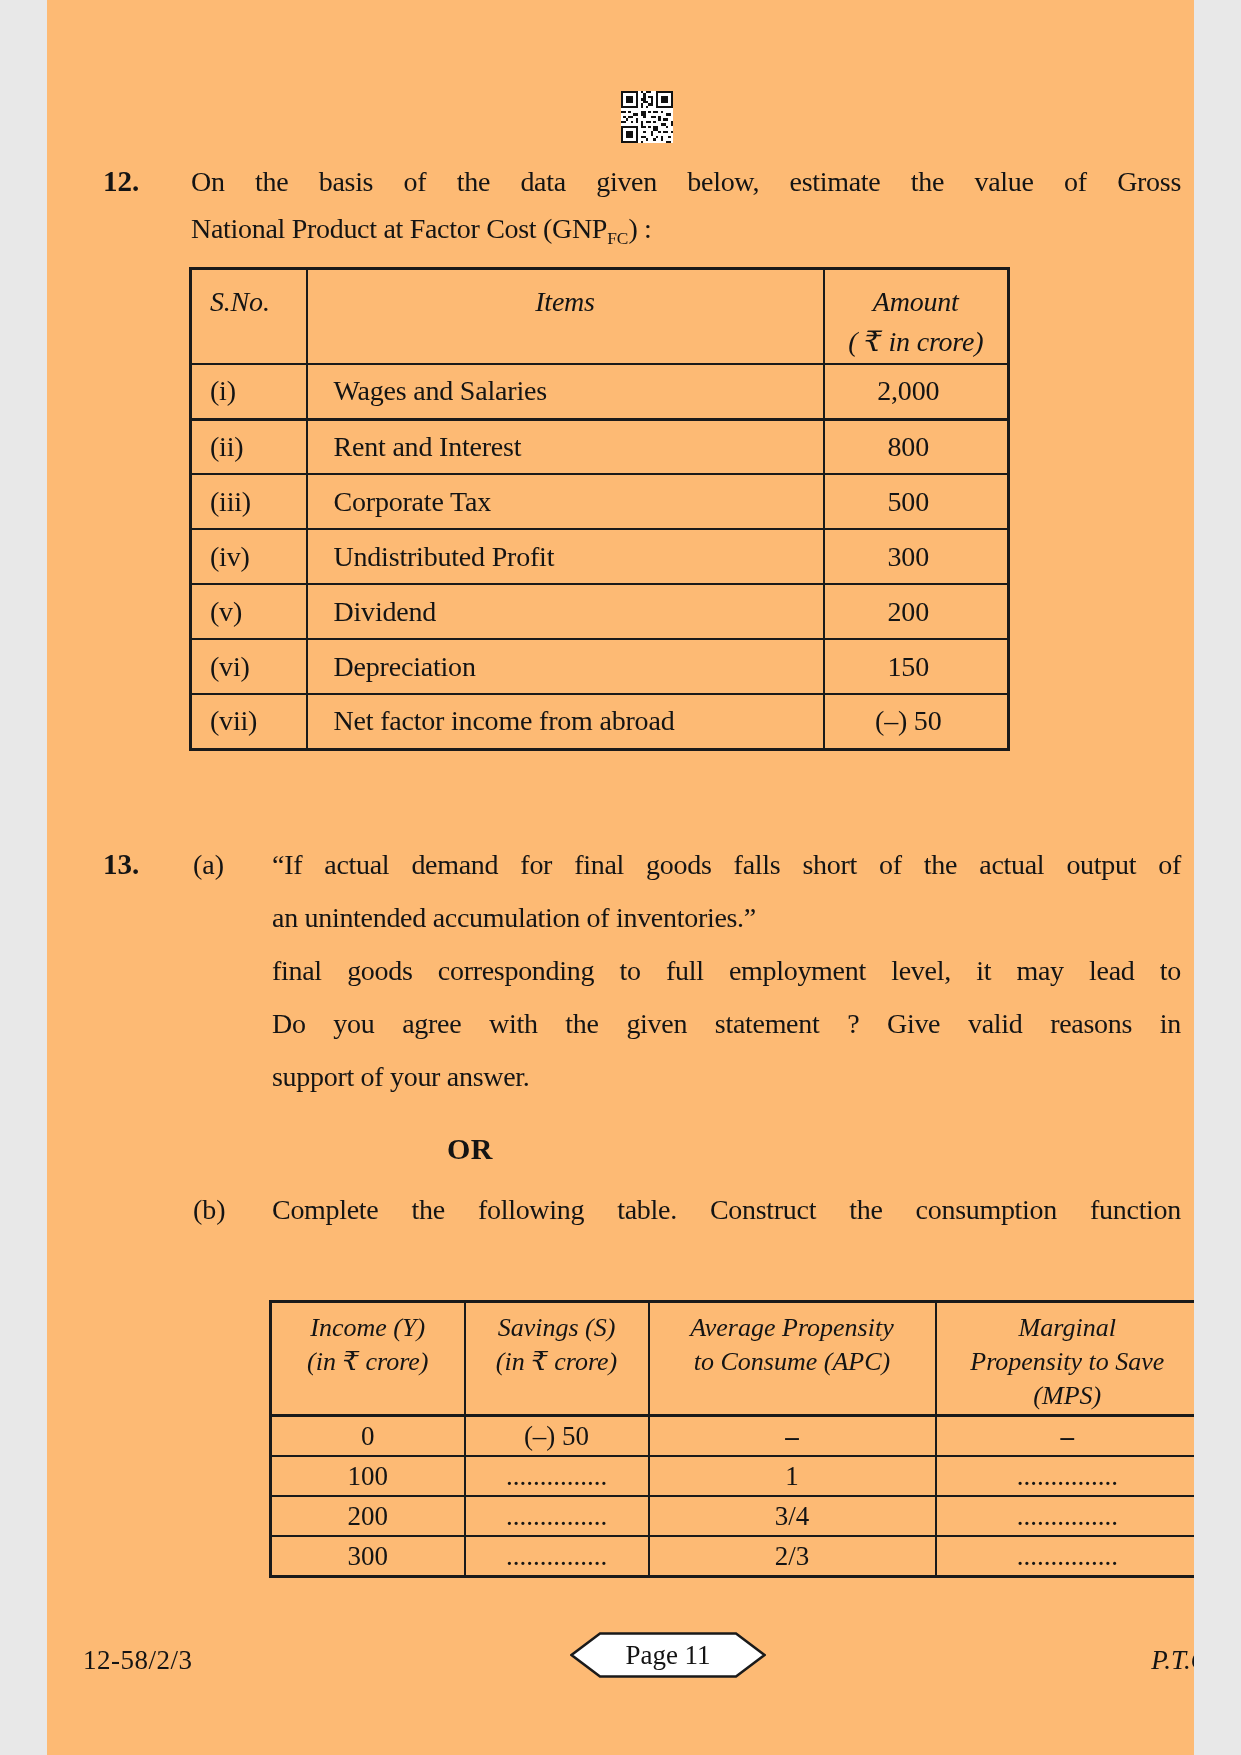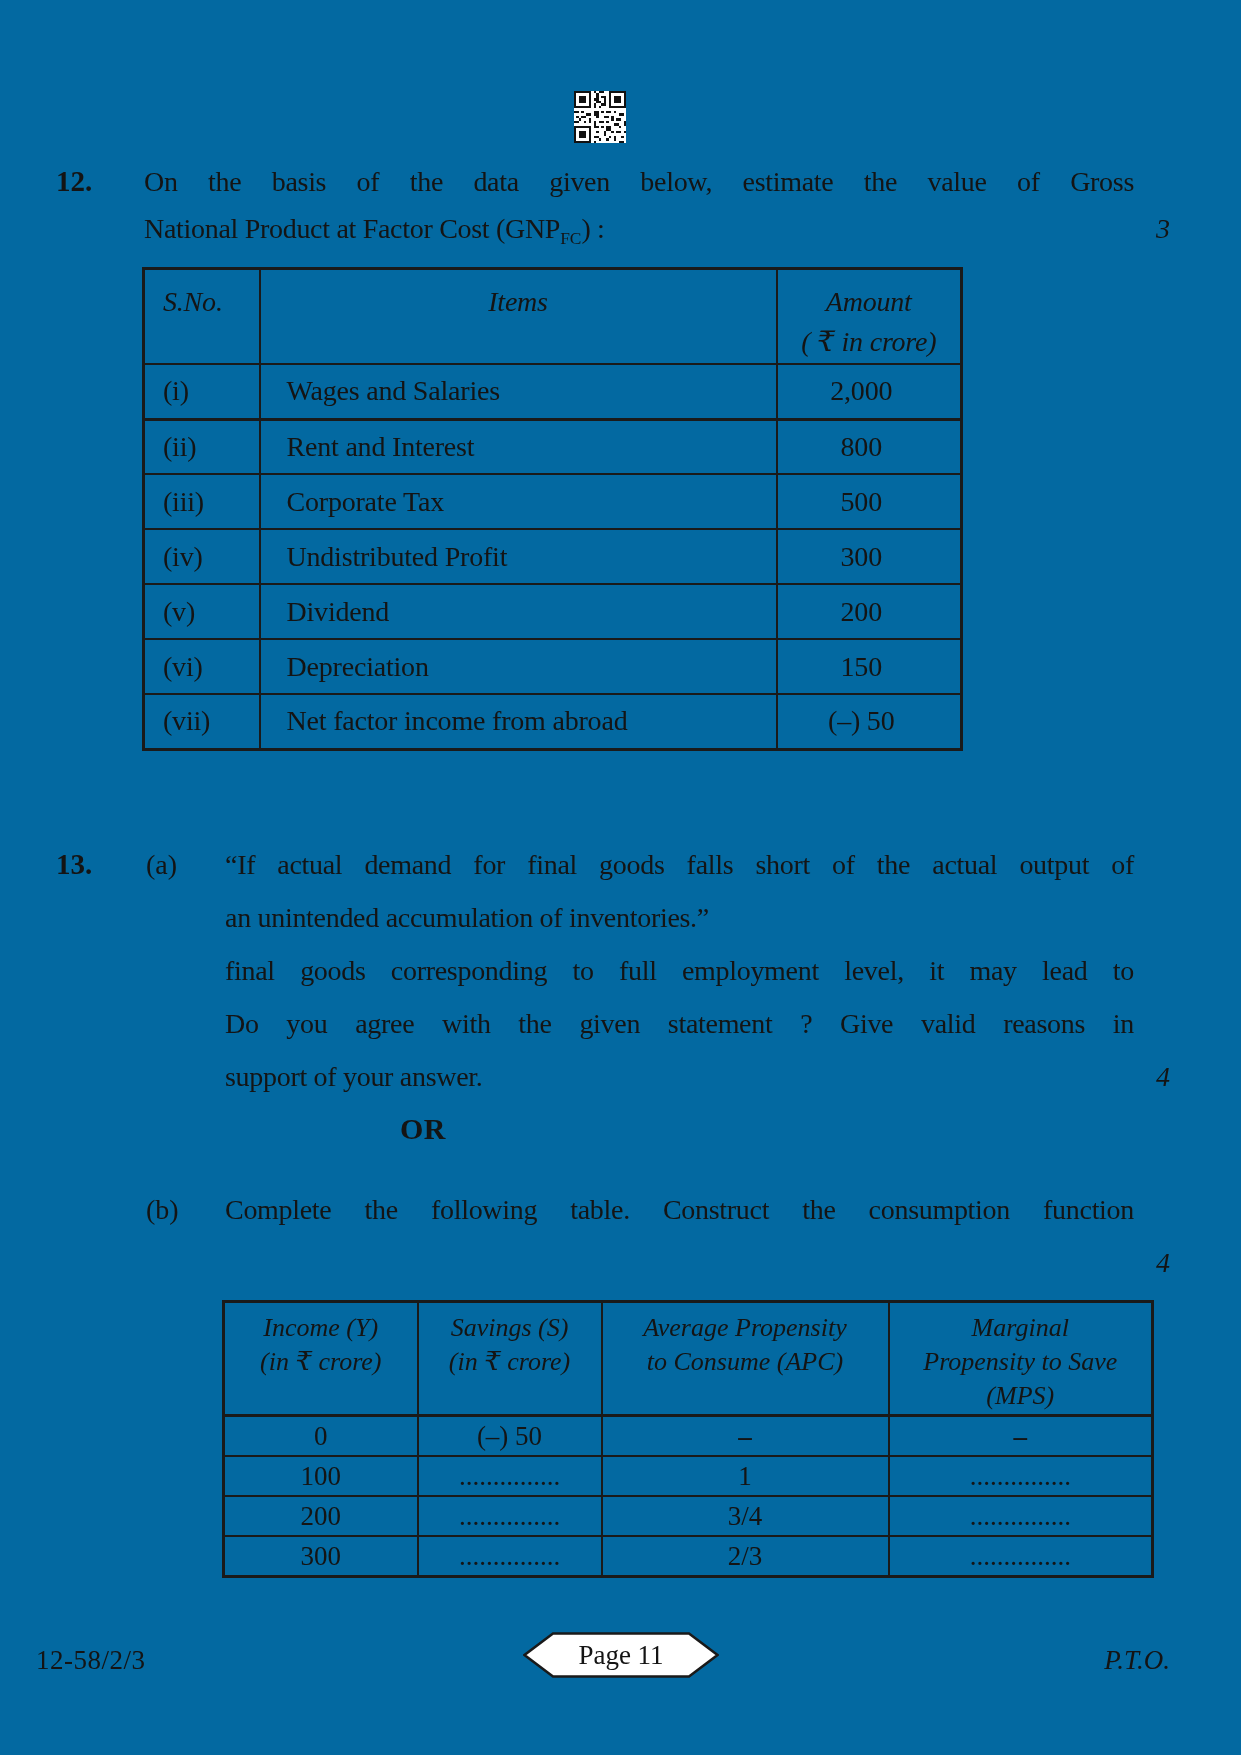--- a/index.html
+++ b/index.html
@@ -1,36 +1,36 @@
 <!DOCTYPE html>
 <html><head>
 <meta charset="utf-8">
 <style>
   html,body{margin:0;padding:0;background:#e8e8e8;}
   .page{
     position:relative;
-    width:1241px;height:1755px;
+    width:1147px;height:1755px;
     margin:0 auto;
-    background:#0369a1;
+    background:#fdba74;
     color:#141414;
     font-family:"Liberation Serif","DejaVu Serif","DejaVu Sans",serif;
     overflow:hidden;
   }
   .abs{position:absolute;}
   .qnum{font-weight:bold;font-size:29px;line-height:47px;}
   .sublabel{font-size:28px;line-height:47px;}
   .bodyline{
     height:47px;line-height:47px;font-size:28px;letter-spacing:-0.3px;
     white-space:nowrap;
   }
   .jline{white-space:normal;text-align:justify;text-align-last:justify;}
   .q13line{height:53px;line-height:53px;}
   .marks{font-style:italic;font-size:28px;text-align:right;width:50px;line-height:47px;}
   sub.fc{font-size:0.62em;vertical-align:-0.35em;letter-spacing:0;}
-  .orword{font-weight:bold;font-size:30px;letter-spacing:0.5px;}
+  .orword{font-weight:bold;font-size:30px;letter-spacing:0.5px;margin-top:20px;}
 
   
   table.t1{border-collapse:collapse;table-layout:fixed;width:818px;}
   table.t1 th,table.t1 td{
     border:2px solid #1a1a1a;
     font-size:28px;letter-spacing:-0.2px;
     overflow:hidden;
   }
   table.t1{border:3px solid #1a1a1a;}
   table.t1 thead th{

